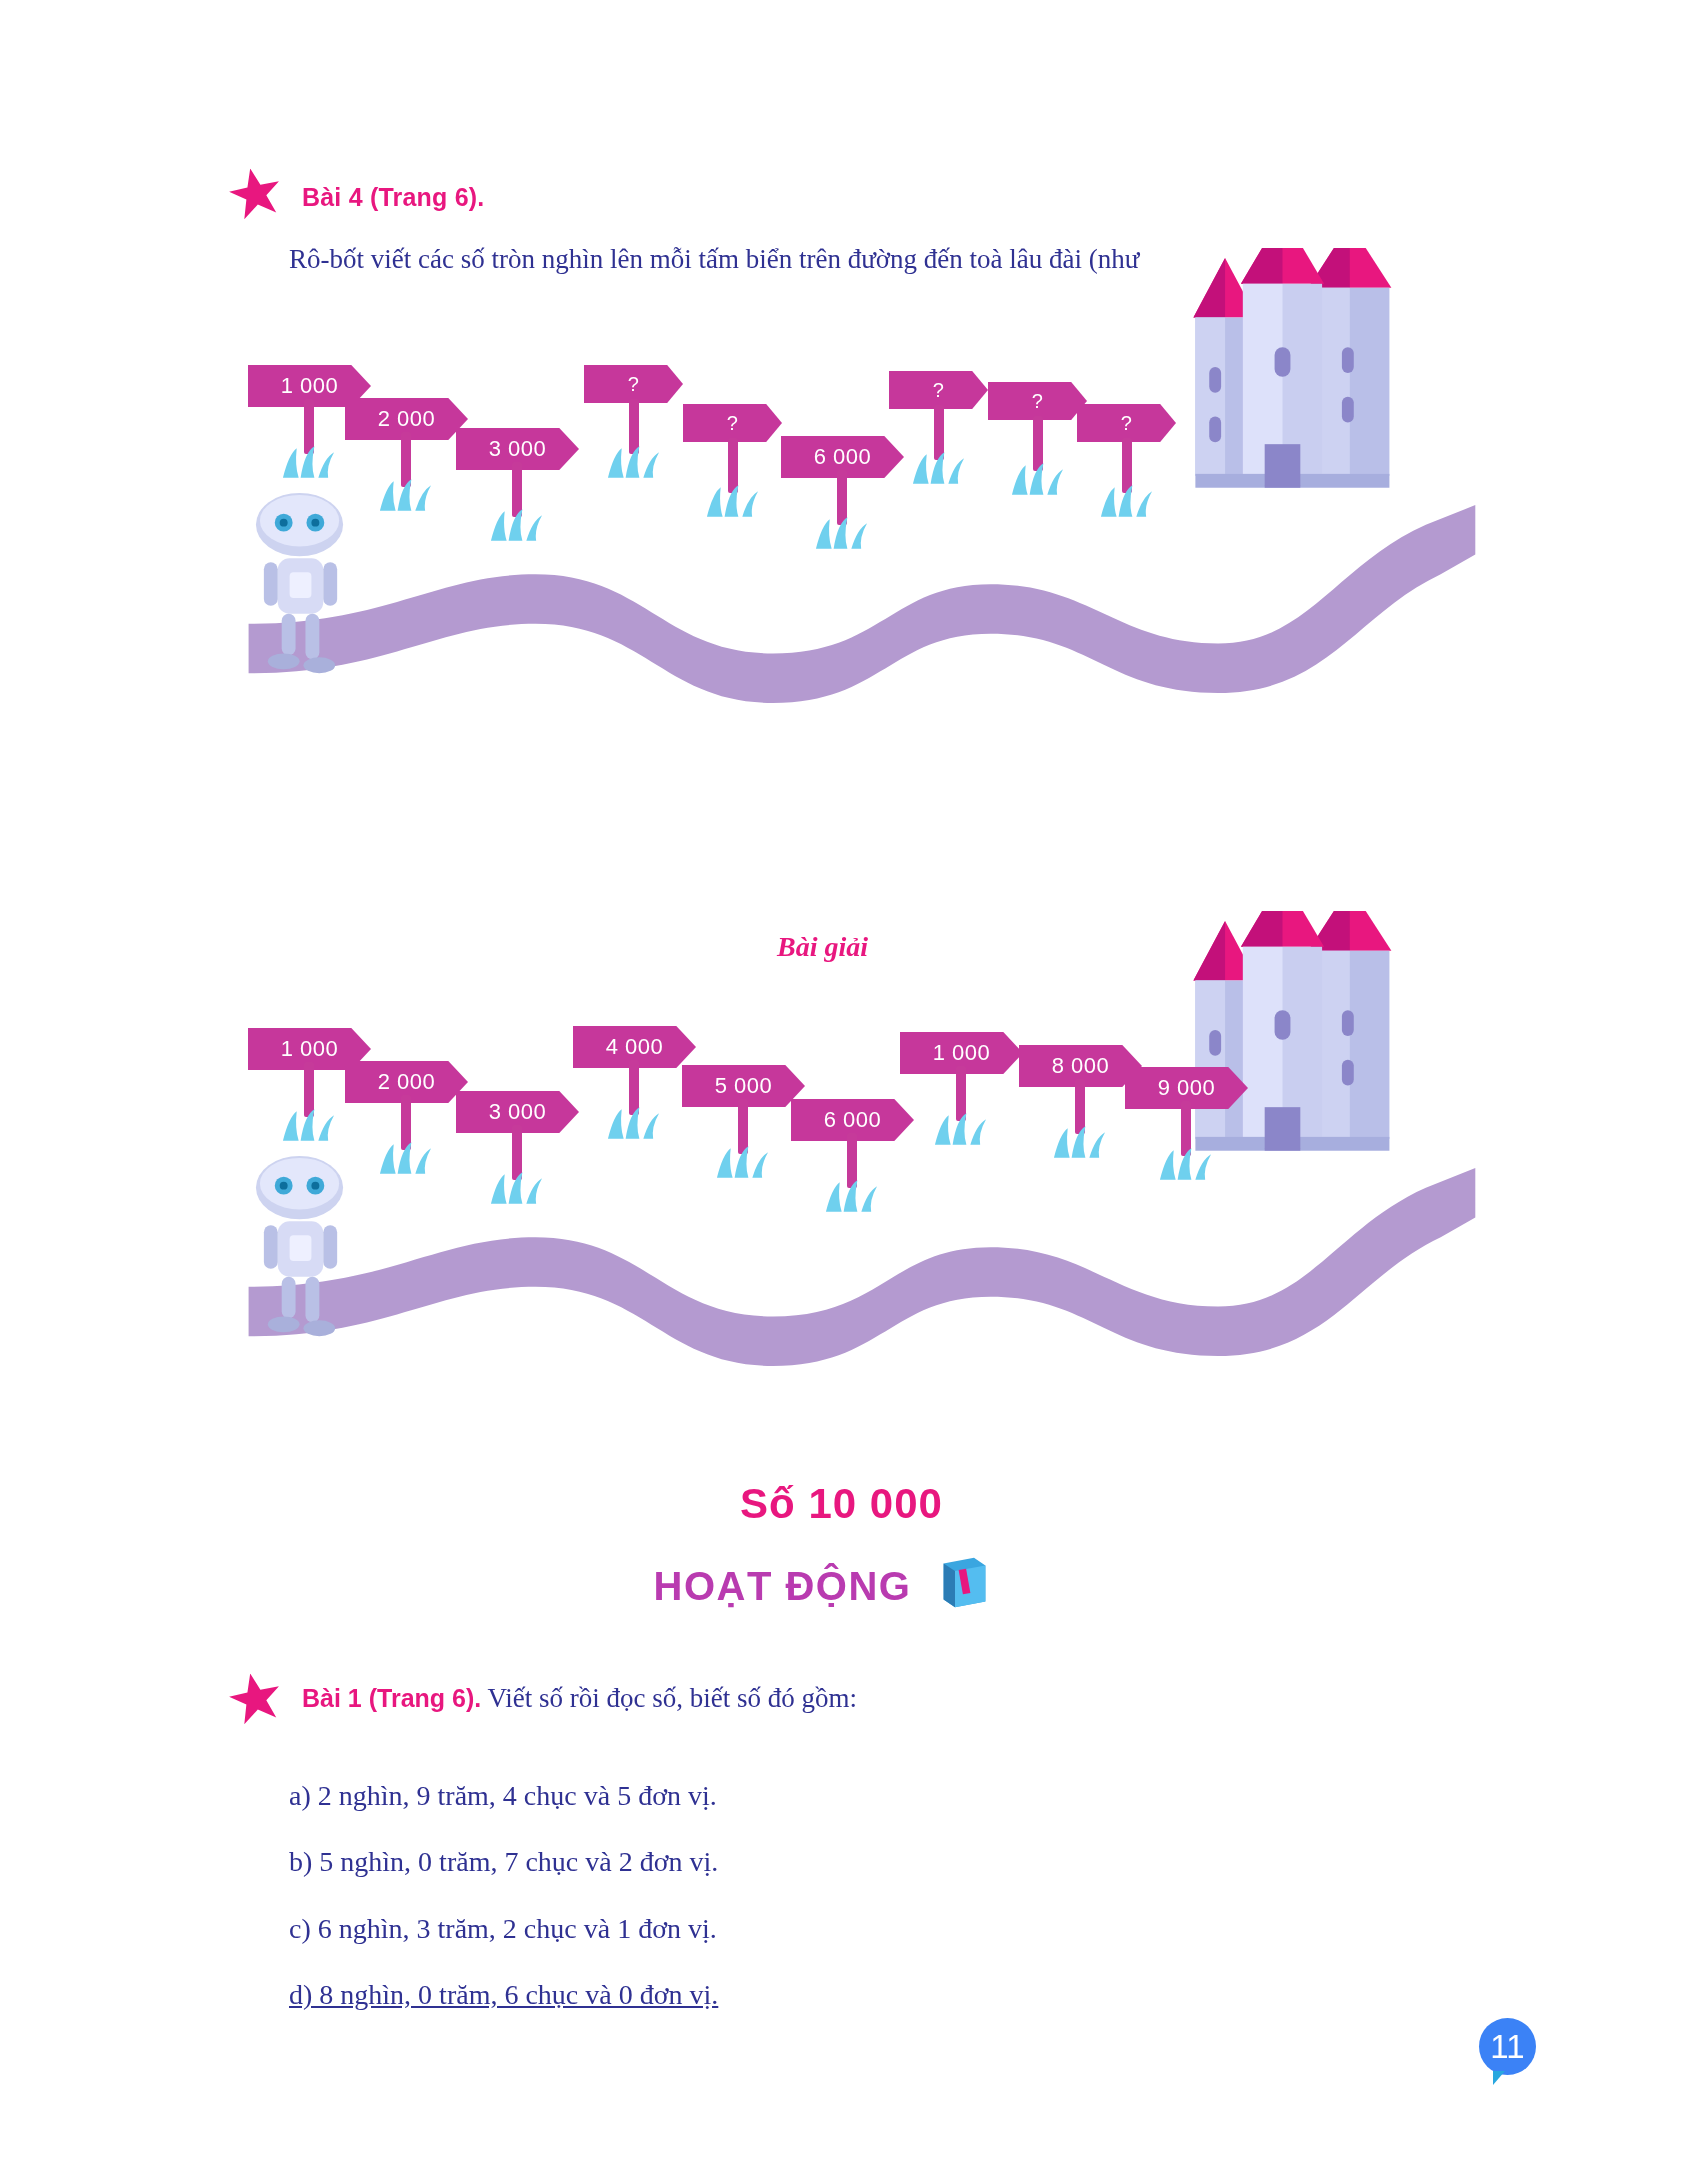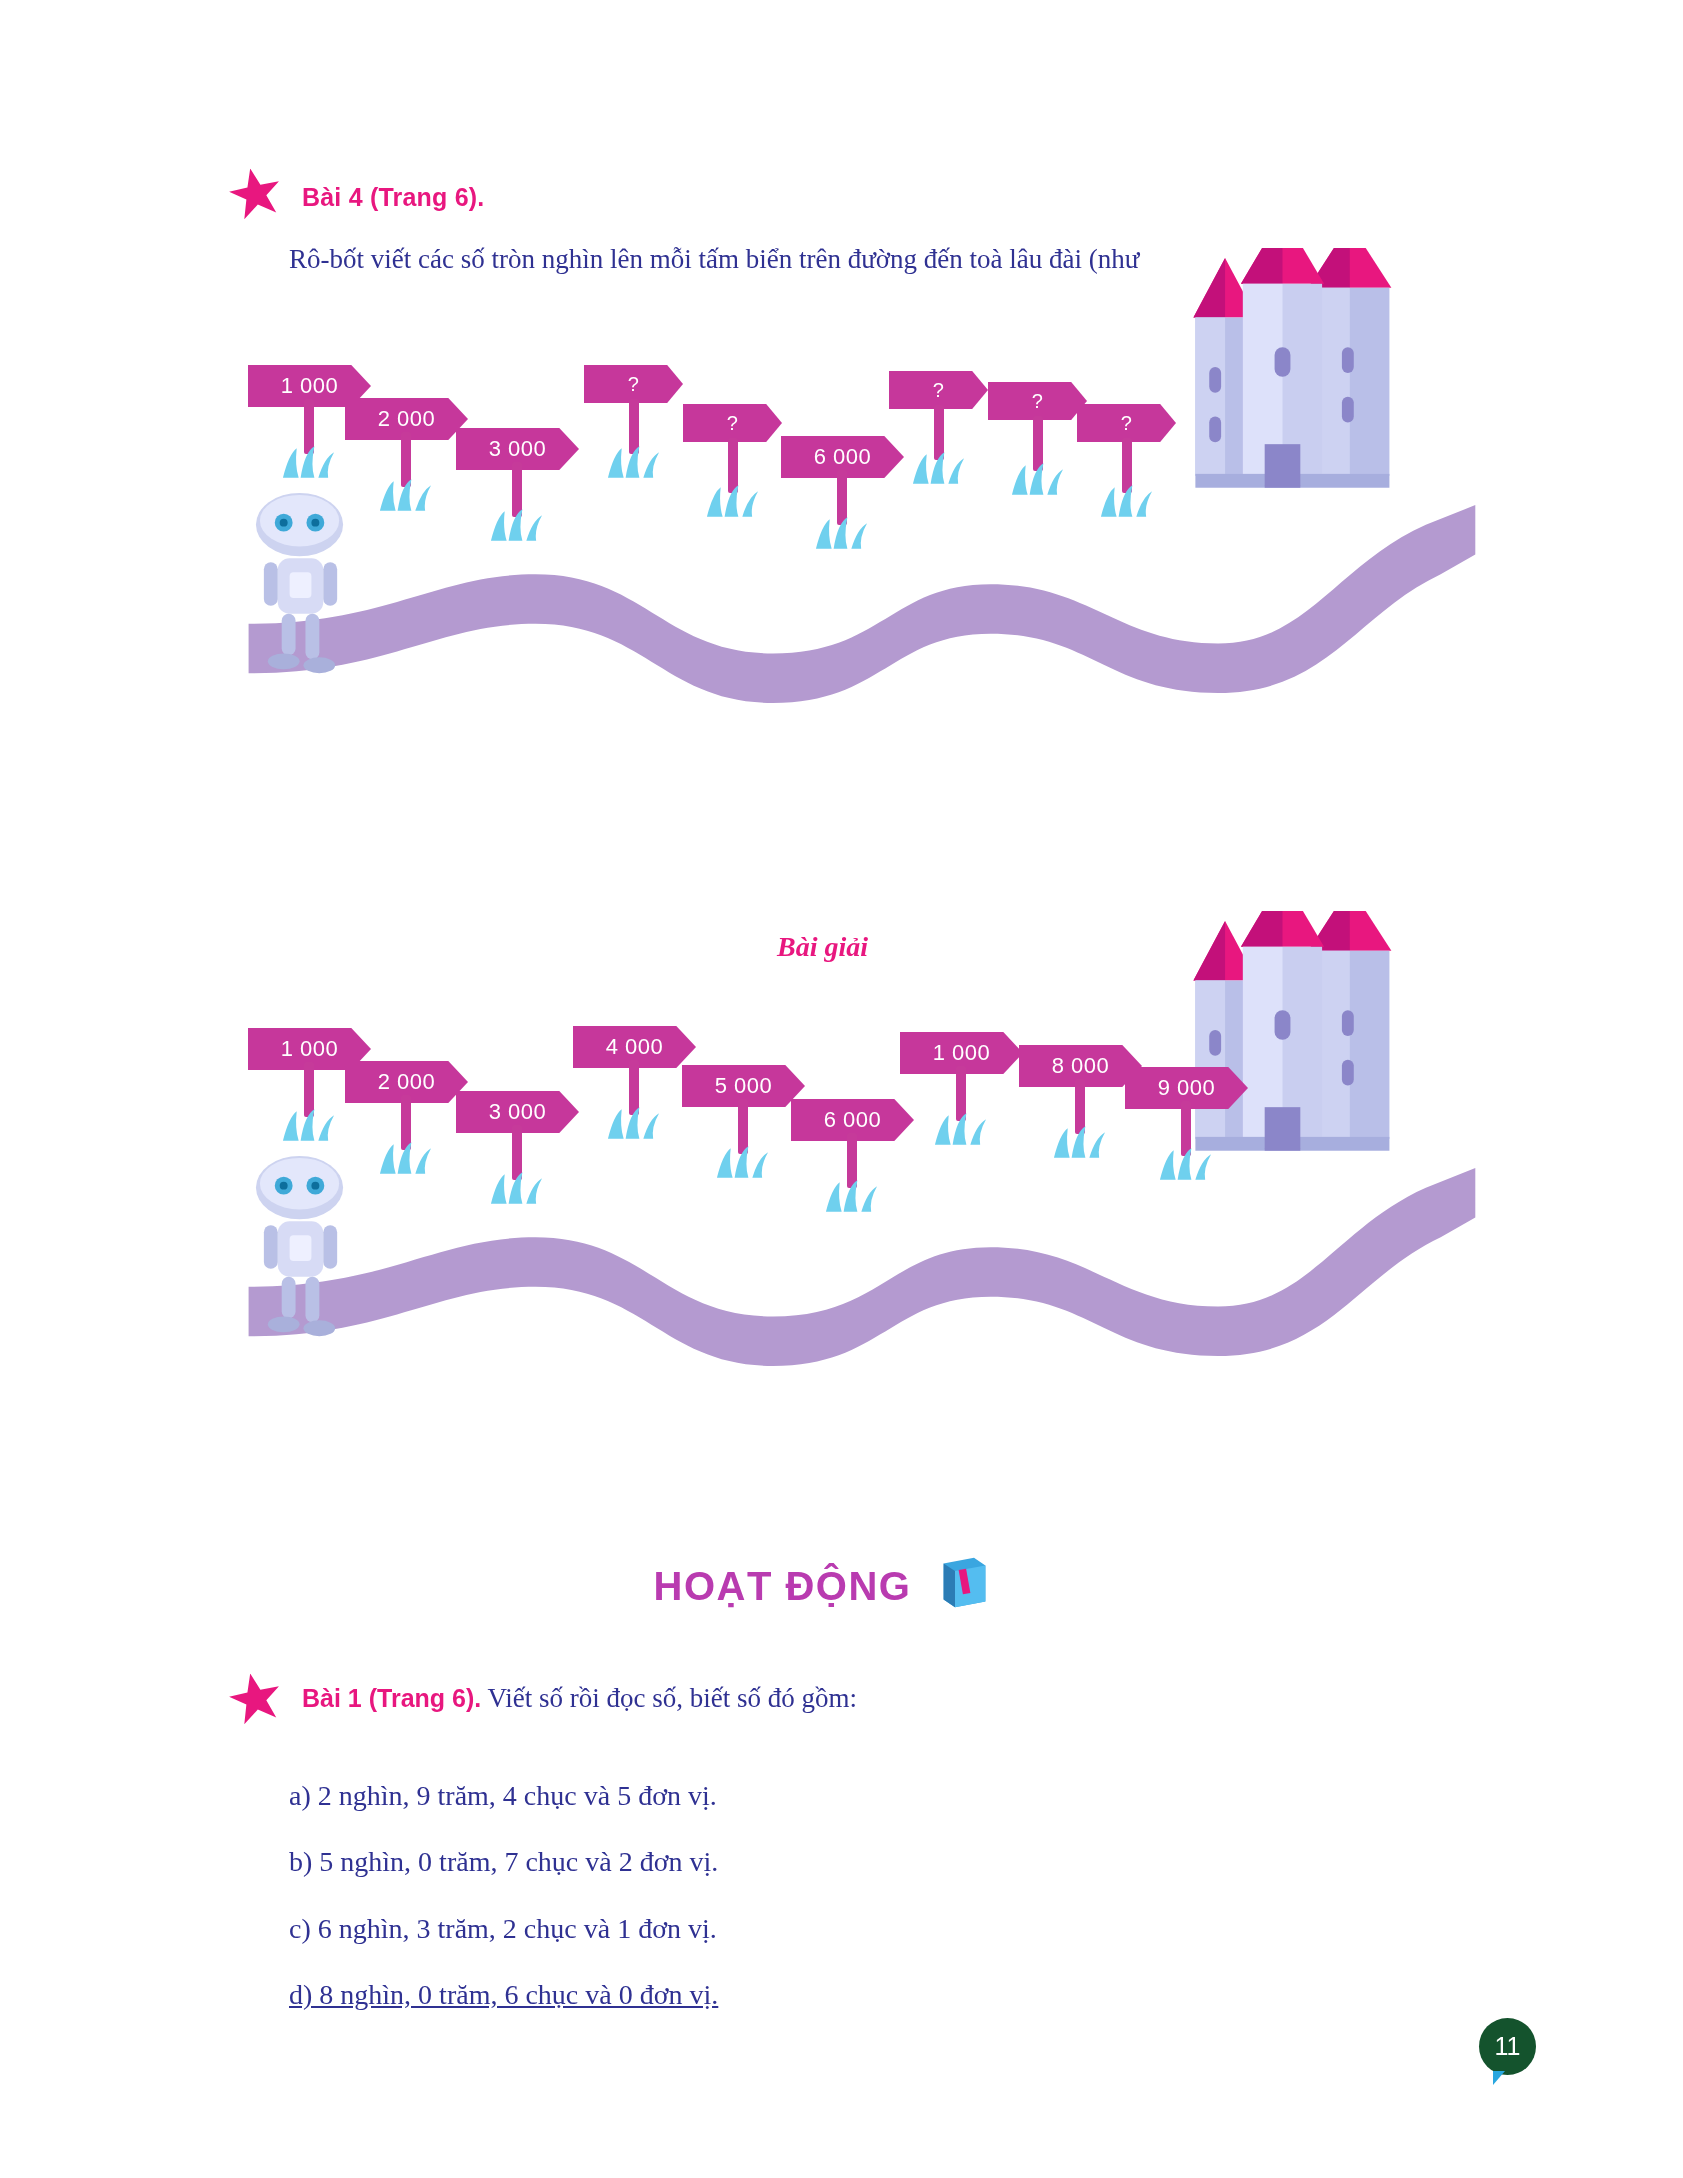--- a/index.html
+++ b/index.html
@@ -157,25 +157,25 @@
     font-family: "Liberation Serif", serif;
     margin-top: 8px;
   }
 
   .page-num {
     position: absolute;
     right: 147px;
     bottom: 103px;
     width: 57px;
     height: 57px;
-    background: #14532d;
+    background: #3b82f6;
     border-radius: 50%;
     color: #fff;
     font-family: "Liberation Sans", sans-serif;
-    font-size: 25px;
+    font-size: 33px;
     display: flex;
     align-items: center;
     justify-content: center;
   }
   .page-num:after {
     content: "";
     position: absolute;
     bottom: -10px;
     left: 14px;
     width: 0; height: 0;
@@ -410,20 +410,21 @@
     </div>
     <div class="sign" style="left:948px; top:77px;">
       <div class="board">9 000</div>
       <div class="post"></div>
       <svg class="grass" viewBox="0 0 60 36">
           <path d="M4,36 q6,-24 14,-30 q-2,18 2,30 z M22,36 q4,-26 14,-32 q-4,20 0,32 z M40,36 q6,-20 16,-26 q-8,14 -6,26 z" fill="#6fd0ee"></path>
         </svg>
     </div>
   </div>
 
+  <div class="section-title" style="left:0; top:1480px;">Số 10  000</div>
   <div class="hoatdong" style="left:-59px; top:1564px;">HOẠT ĐỘNG</div>
   <svg class="book-icon" style="left:936px; top:1554px;" viewBox="0 0 60 60">
     <path d="M8,10 L40,4 L52,12 L52,50 L20,56 L8,48 Z" fill="#3aa6e0"></path>
     <path d="M20,18 L52,12 L52,50 L20,56 Z" fill="#54bdf0"></path>
     <path d="M8,10 L20,18 L20,56 L8,48 Z" fill="#2b7cb5"></path>
     <rect x="26" y="16" width="8" height="26" fill="#e8177f" transform="rotate(-10 30 29)"></rect>
   </svg>
 
   <div class="star" style="left:230px; top:1673px;"></div>
   <div class="bai1-line" style="left:302px; top:1683px;">

